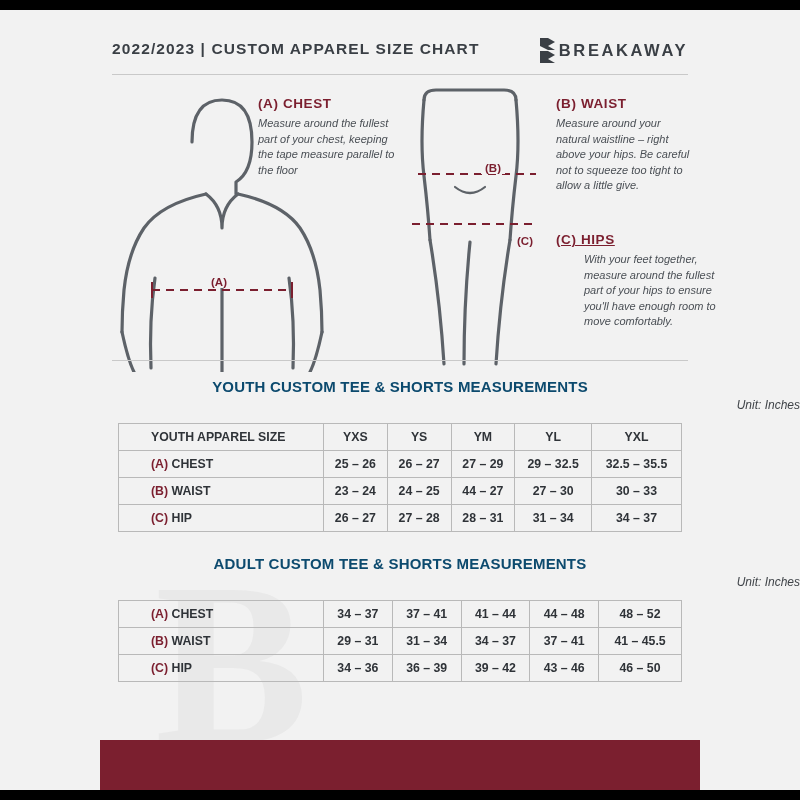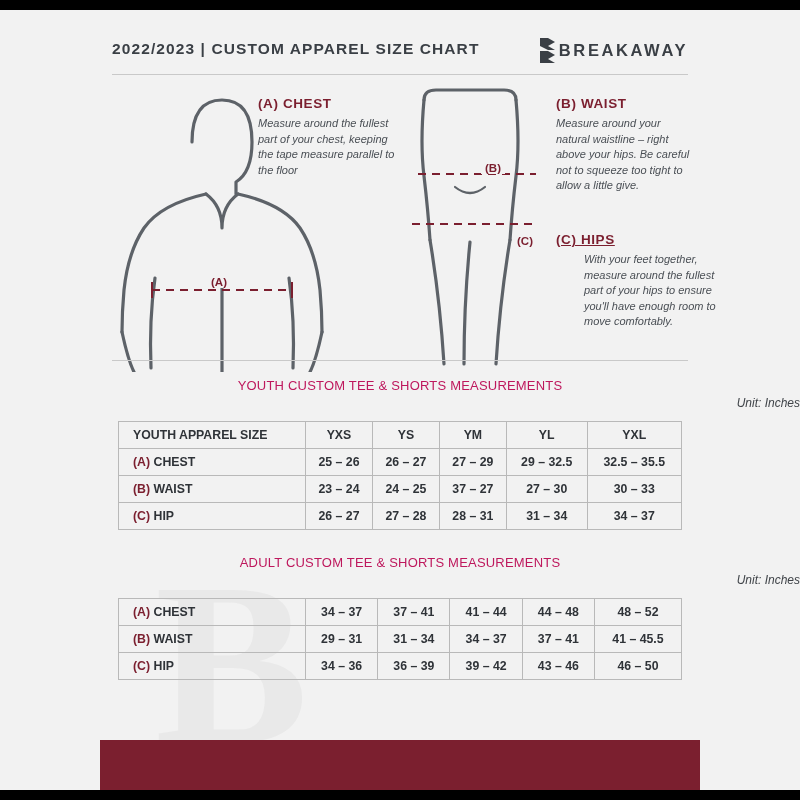--- a/index.html
+++ b/index.html
@@ -118,23 +118,23 @@
     left: 112px;
     top: 278px;
     width: 576px;
     height: 1px;
     background: #c9c9c9;
   }
   
   .table-block { position: absolute; left: 0; width: 800px; z-index: 2; }
   .tbl-title {
     text-align: center;
-    font-size: 13px;
-    font-weight: normal;
-    color: #be185d;
+    font-size: 15px;
+    font-weight: bold;
+    color: #0c4a6e;
     letter-spacing: 0.2px;
   }
   .tbl-unit {
     text-align: right;
     font-size: 12px;
     font-style: italic;
     color: #3f4348;
     margin-top: 3px;
   }
   table.size {
@@ -148,21 +148,21 @@
     height: 26px;
     font-size: 12.3px;
     color: #2f3338;
     text-align: center;
     font-weight: bold;
     padding: 0 4px;
   }
   table.size th.rowhead,
   table.size td.rowhead {
     text-align: left;
-    padding-left: 14px;
+    padding-left: 32px;
     width: 168px;
     font-weight: bold;
   }
   table.size td.val { font-weight: bold; }
   .tag { color: #7b1f2f; font-weight: bold; }
   .rowlabel { color: #2f3338; }
   
   .footer-bar {
     position: absolute;
     left: 100px;
@@ -280,21 +280,21 @@
           <td class="val">29 – 32.5</td>
           <td class="val">32.5 – 35.5</td>
         </tr>
         <tr>
           <td class="rowhead">
             <span class="tag">(B)</span>
             <span class="rowlabel">WAIST</span>
           </td>
           <td class="val">23 – 24</td>
           <td class="val">24 – 25</td>
-          <td class="val">37 – 27</td>
+          <td class="val">44 – 27</td>
           <td class="val">27 – 30</td>
           <td class="val">30 – 33</td>
         </tr>
         <tr>
           <td class="rowhead">
             <span class="tag">(C)</span>
             <span class="rowlabel">HIP</span>
           </td>
           <td class="val">26 – 27</td>
           <td class="val">27 – 28</td>

